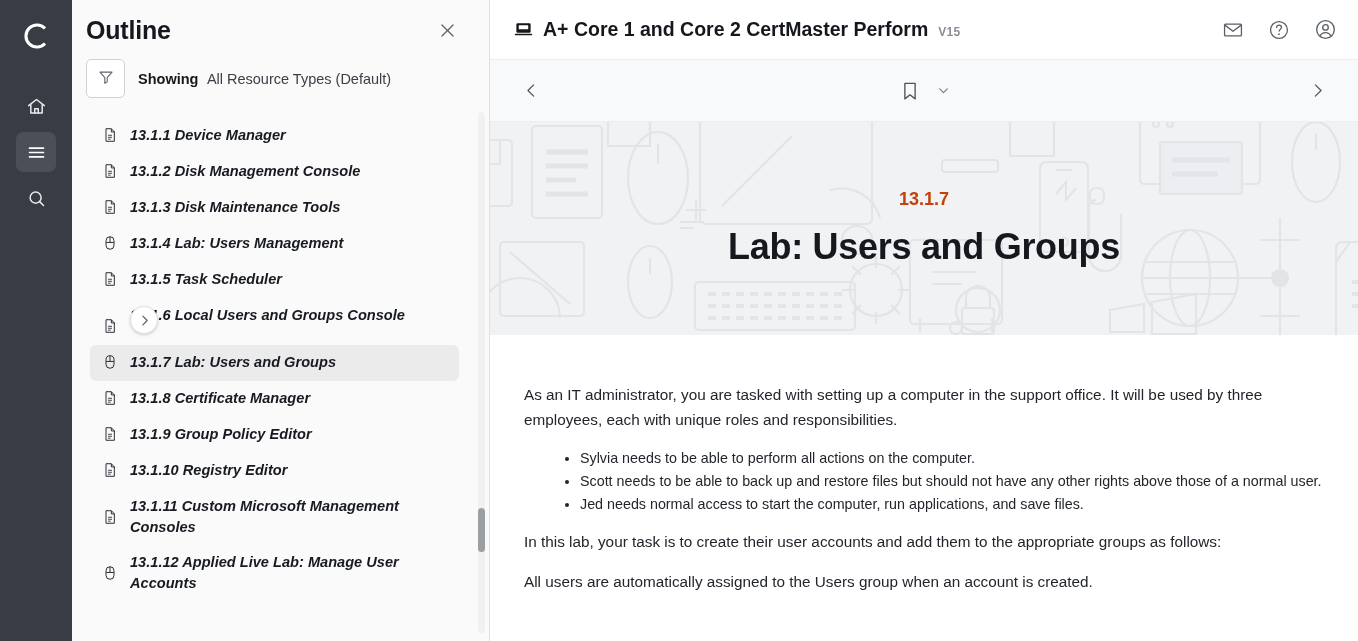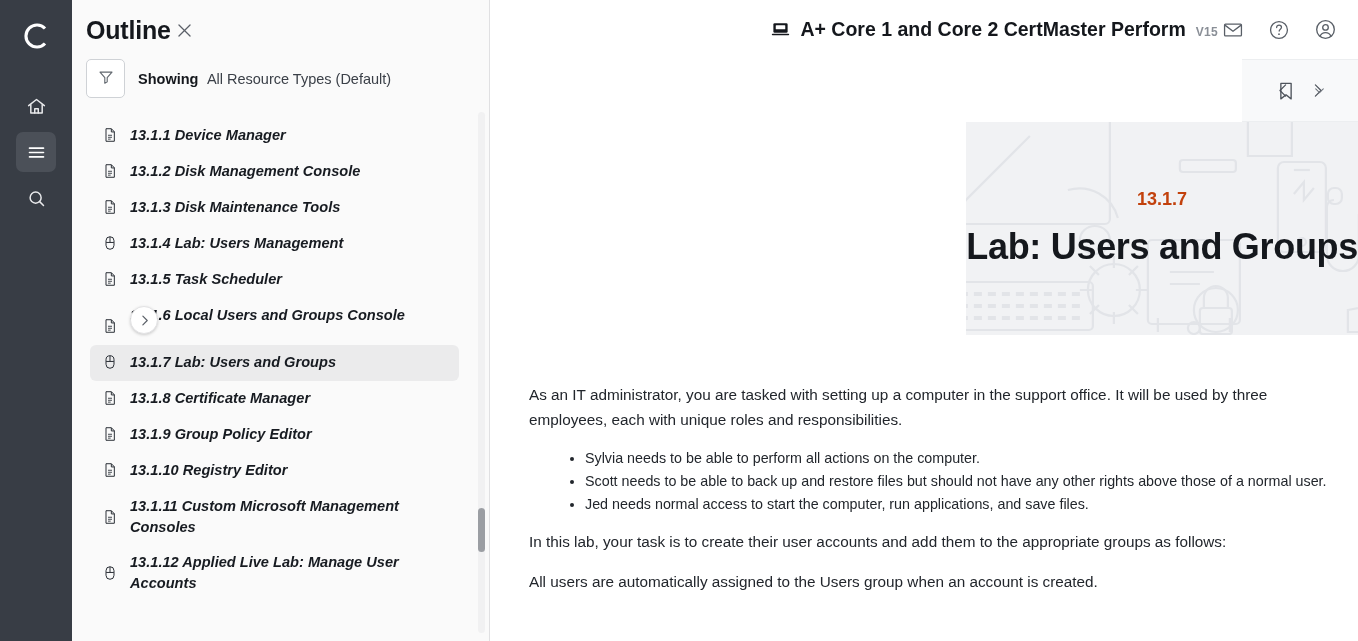--- a/index.html
+++ b/index.html
@@ -35,21 +35,21 @@
 
   
   .outline {
     width: 418px; flex: 0 0 418px; height: 641px;
     background: #fafafa;
     border-right: 1px solid #e0e0e2;
     position: relative;
     display: flex; flex-direction: column;
   }
   .outline-head {
-    display: flex; align-items: center; 
+    display: flex; align-items: center; justify-content: space-between;
     padding: 16px 28px 4px 14px;
   }
   .outline-title {
     font-size: 25px; font-weight: bold; color: #15181d; letter-spacing: -0.2px;
   }
   .close-btn {
     width: 28px; height: 28px; cursor: pointer;
     display: flex; align-items: center; justify-content: center;
     color: #5b6068;
   }
@@ -97,21 +97,21 @@
   .collapse-handle {
     position: absolute; left: 58px; top: 306px;
     width: 28px; height: 28px; border-radius: 50%;
     background: #fff; border: 1px solid #e3e3e5;
     box-shadow: 0 1px 3px rgba(0,0,0,.18);
     display: flex; align-items: center; justify-content: center;
     cursor: pointer; z-index: 6; color: #5b6068;
   }
 
   
-  .main { flex: 1 1 auto; height: 641px; display: flex; flex-direction: column; background: #fff; position: relative; align-items: flex-end; }
+  .main { flex: 1 1 auto; height: 641px; display: flex; flex-direction: column; background: #fff; position: relative; }
   .main-header {
     height: 59px; flex: 0 0 59px;
     display: flex; align-items: center; justify-content: space-between;
     padding: 0 18px 0 24px;
     background: #fff;
   }
   .mh-left { display: flex; align-items: baseline; gap: 10px; }
   .mh-icon { align-self: center; color: #14171c; display: flex; }
   .course-title { font-size: 19.5px; font-weight: bold; color: #14171c; }
   .course-version { font-size: 12px; font-weight: bold; color: #8a8f97; letter-spacing: .3px; }

